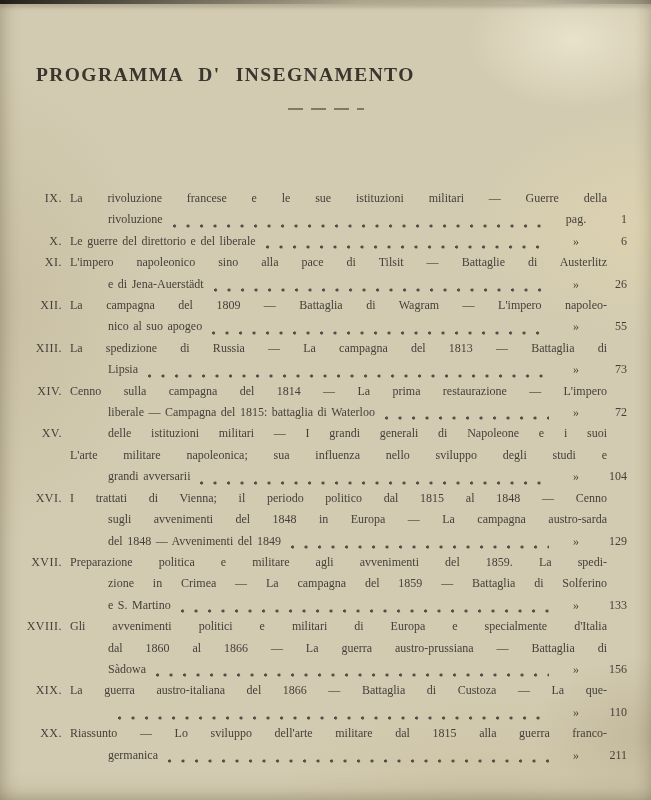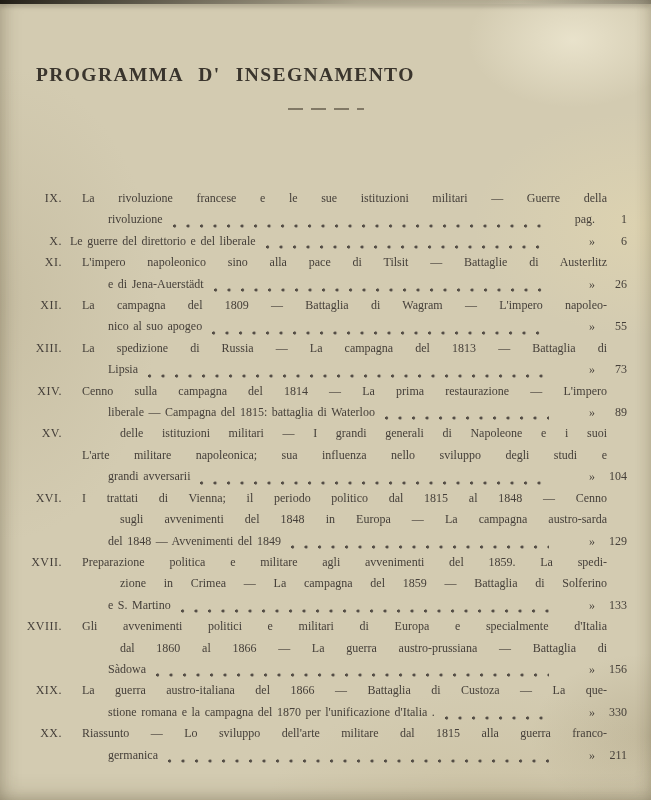--- a/index.html
+++ b/index.html
@@ -58,33 +58,33 @@
   .entry { position:relative; padding-left:70px; padding-right:24px; }
   .numeral {
     position:absolute; left:0; top:0;
     width:62px; text-align:right;
     line-height:21.4px;
     letter-spacing:0.5px;
   }
   .line { display:flex; align-items:baseline; line-height:21.4px; word-spacing:1.5px; }
   .line.cont { padding-left:38px; }
   .line.full { padding-right:20px; }
-  .line.full .t { flex:1; text-align:justify; text-align-last:justify;margin-left:12px; }
+  .line.full .t { flex:1; text-align:justify; text-align-last:justify; }
   .t { white-space:pre-wrap; }
   .leader {
     flex:1 1 auto; min-width:6px;
     align-self:flex-end;
     height:4px;
     margin:0 8px 3px 10px;
     background-image:radial-gradient(circle at 1.6px 2px,
       rgba(70,64,58,0.9) 1.25px, rgba(70,64,58,0) 1.9px);
     background-size:13.5px 4px;
     background-repeat:repeat-x;
   }
-  .ref { flex:none; width:38px; text-align:right; }
+  .ref { flex:none; width:38px; text-align:center; }
   .pg  { flex:none; width:32px; text-align:right; }
 </style>
 </head>
 <body style="--paper: #d3cbb1; --ink: #46403a; --title-ink: #3a352d;">
 
 <div class="page">
   <div class="top-edge"></div>
   <h1 class="title">PROGRAMMA D' INSEGNAMENTO</h1>
   <div class="ornament"></div>
   <div class="toc">
@@ -163,21 +163,21 @@
   <div class="entry">
     <span class="numeral">XIV.</span>
     <div class="lines">
           <div class="line full">
             <span class="t">Cenno sulla campagna del 1814 — La prima restaurazione — L'impero</span>
           </div>
           <div class="line cont">
             <span class="t">liberale — Campagna del 1815: battaglia di Waterloo</span>
             <span class="leader"></span>
             <span class="ref">»</span>
-            <span class="pg">89</span>
+            <span class="pg">72</span>
           </div>
         </div>
   </div>
 
   <div class="entry">
     <span class="numeral">XV.</span>
     <div class="lines">
           <div class="line cont full">
             <span class="t">delle istituzioni militari — I grandi generali di Napoleone e i suoi</span>
           </div>
@@ -247,24 +247,23 @@
         </div>
   </div>
 
   <div class="entry">
     <span class="numeral">XIX.</span>
     <div class="lines">
           <div class="line full">
             <span class="t">La guerra austro-italiana del 1866 — Battaglia di Custoza — La que-</span>
           </div>
           <div class="line cont">
-            <span class="t">stione romana e la campagna del 1870 per l'unificazione d'Italia .</span>
-            <span class="leader"></span>
-            <span class="ref">»</span>
-            <span class="pg">330</span>
+            <span class="leader"></span>
+            <span class="ref">»</span>
+            <span class="pg">110</span>
           </div>
         </div>
   </div>
 
   <div class="entry">
     <span class="numeral">XX.</span>
     <div class="lines">
           <div class="line full">
             <span class="t">Riassunto — Lo sviluppo dell'arte militare dal 1815 alla guerra franco-</span>
           </div>

